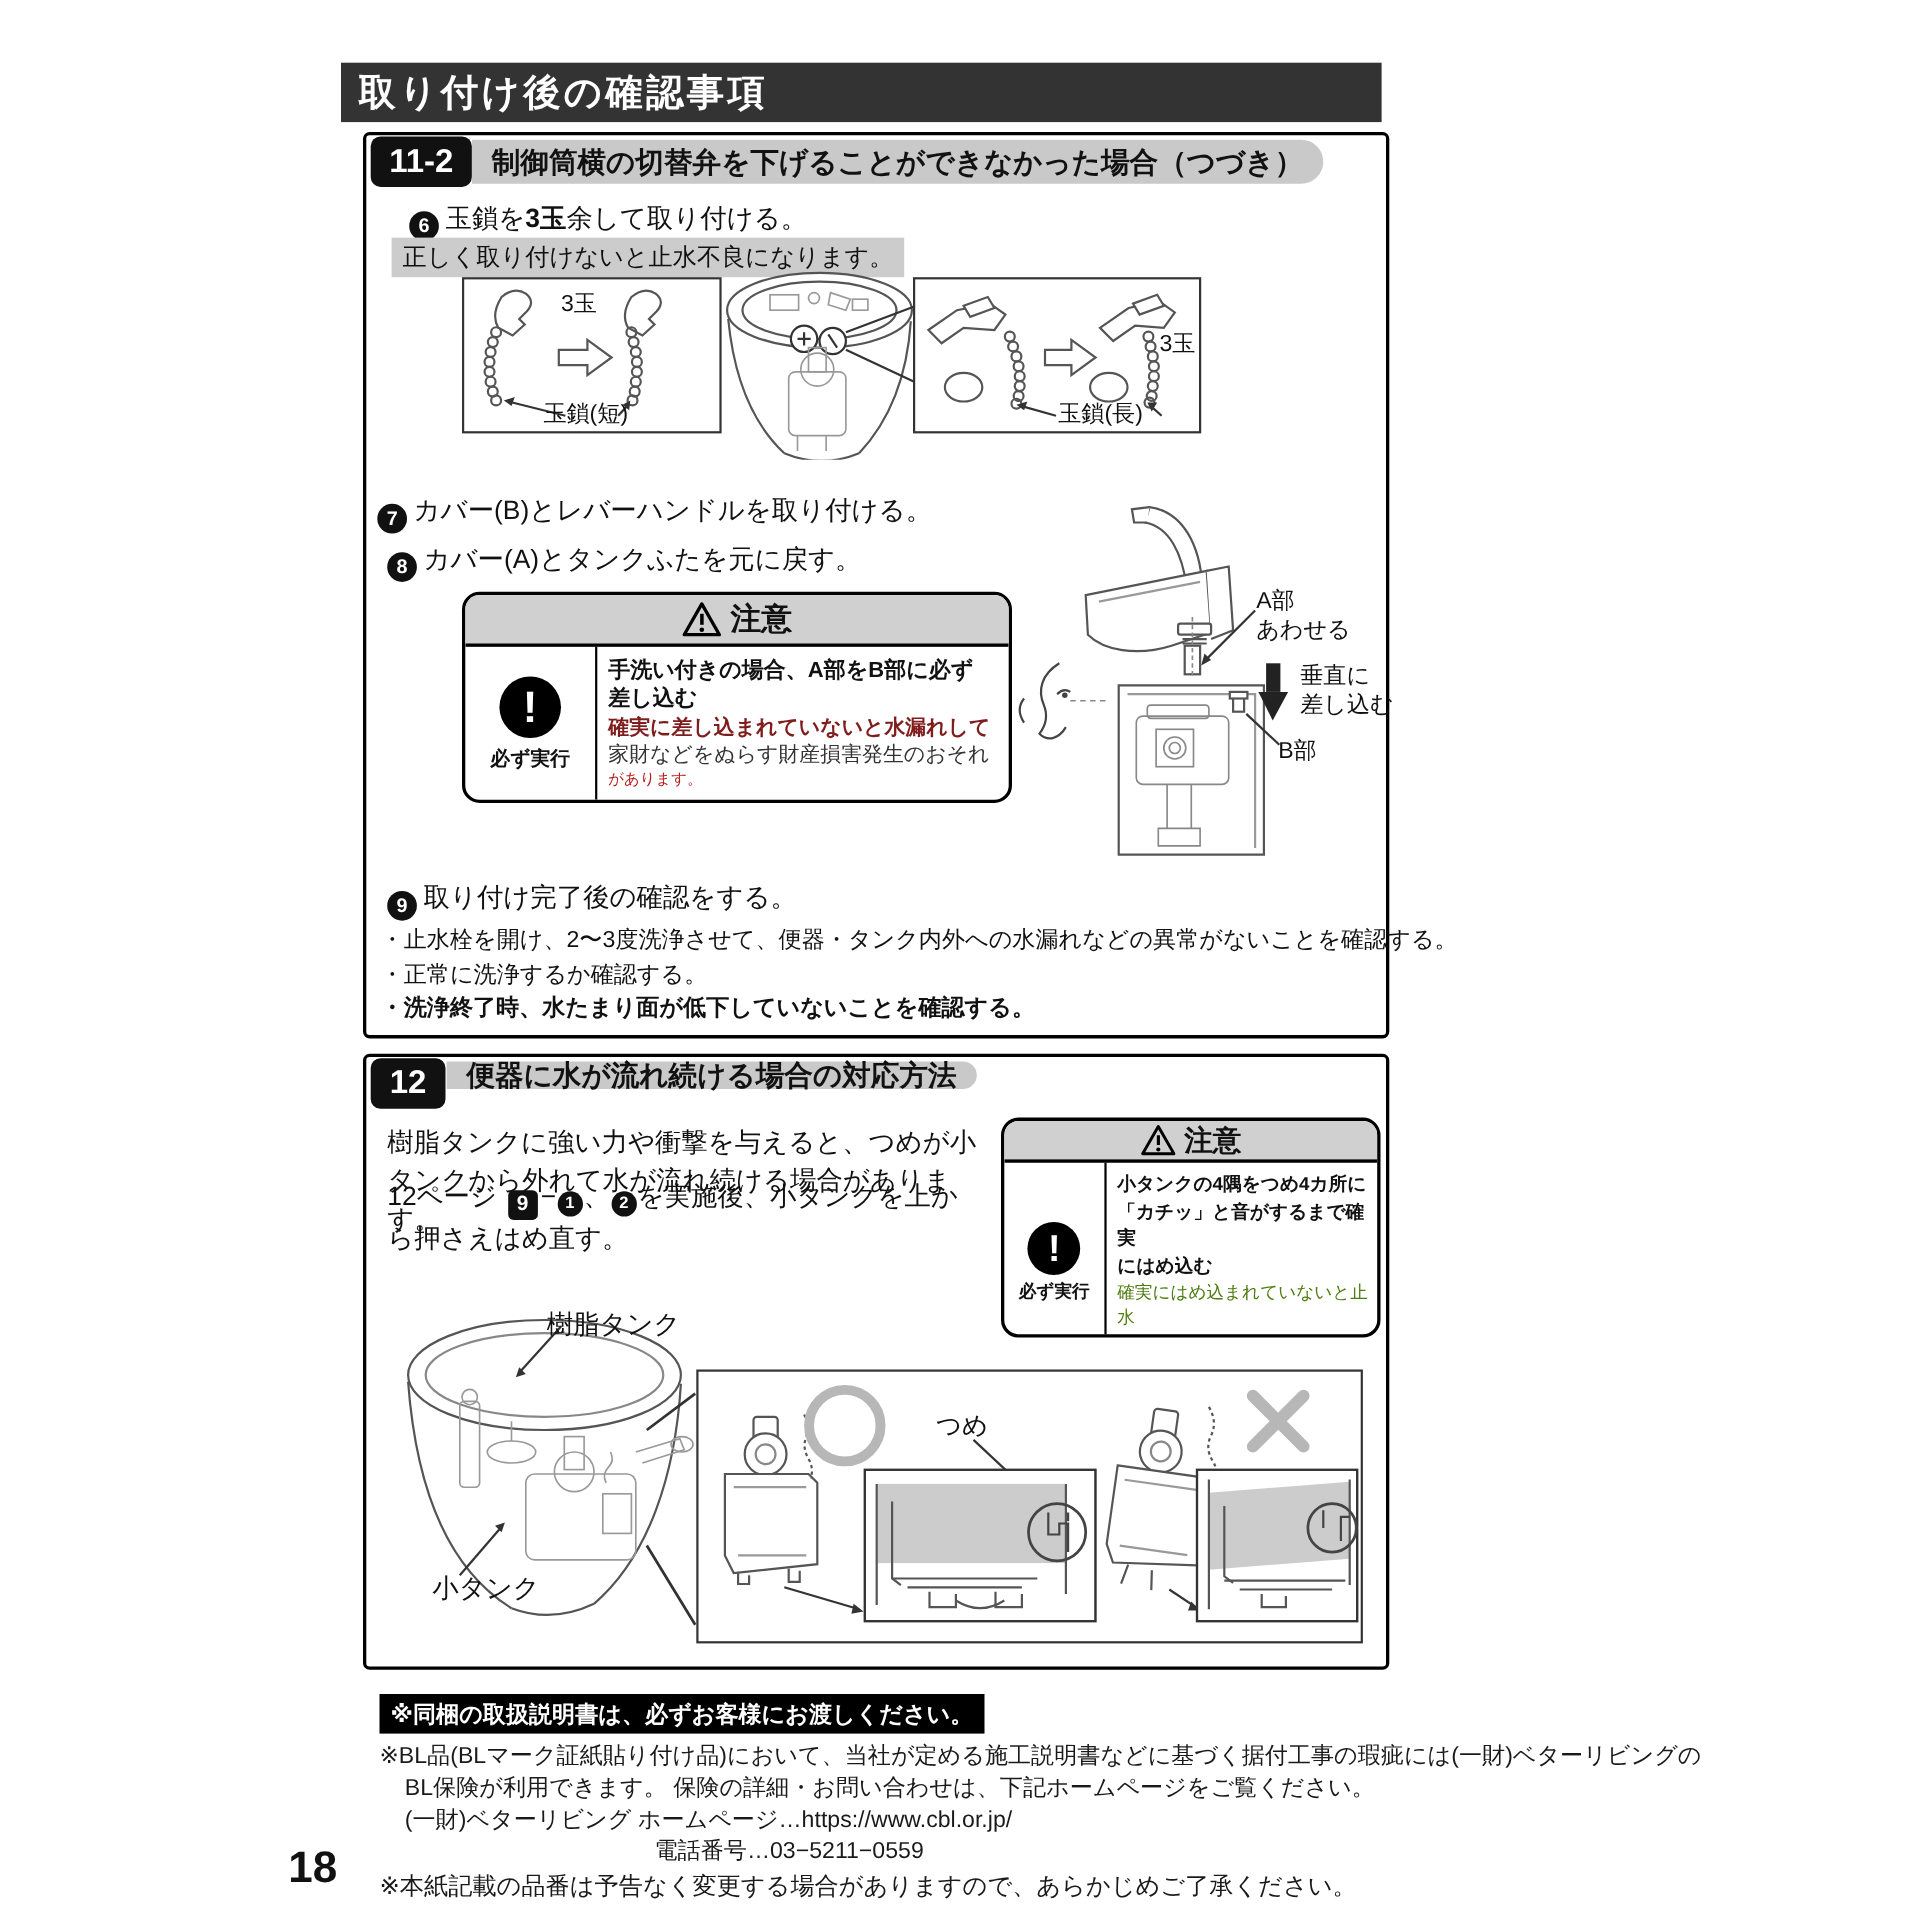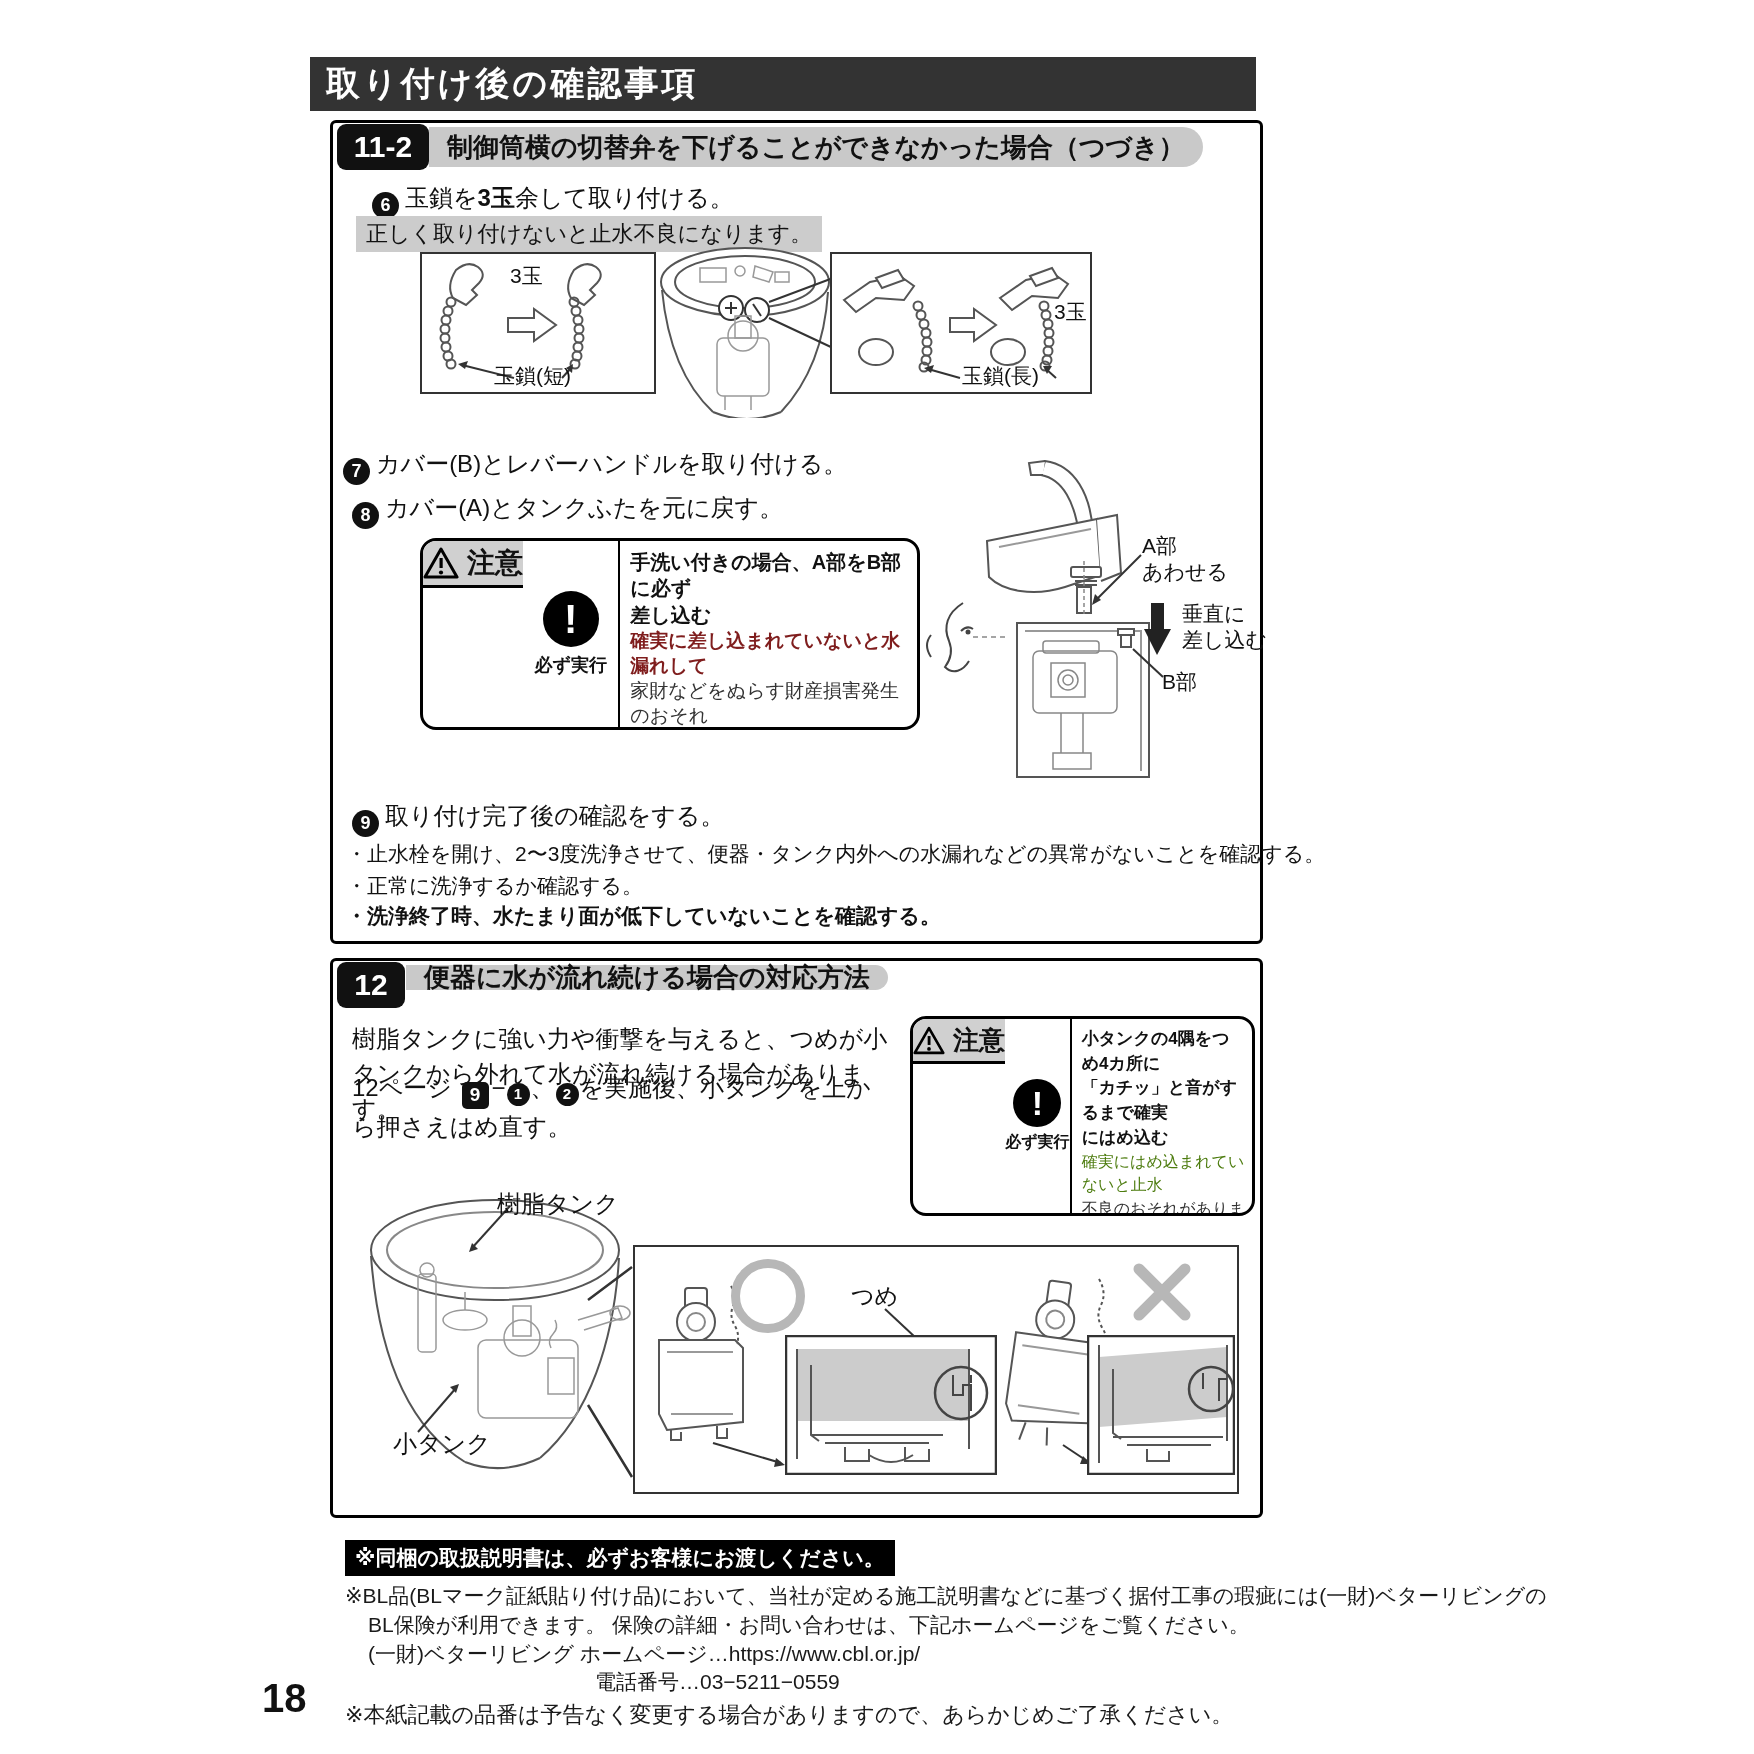--- a/index.html
+++ b/index.html
@@ -16,21 +16,21 @@
   .gray-band{background:#c9c9c9;border-radius:0 22px 22px 0;display:flex;align-items:center;font-weight:bold;padding:0 18px;}
 
   .step{font-size:24px;white-space:nowrap;}
   .stepnum{display:inline-flex;width:27px;height:27px;border-radius:50%;background:#111;color:#fff;
     align-items:center;justify-content:center;font-weight:bold;font-size:18px;margin-right:6px;vertical-align:-5px;}
   .note-hl{background:#ccc;padding:3px 10px;font-size:22px;white-space:nowrap;}
 
   .diag-box{border:2.5px solid #333;background:#fff;}
   .dlabel{font-size:21px;white-space:nowrap;}
 
-  .caution-box{border:3px solid #000;border-radius:16px;background:#fff;overflow:hidden;box-sizing:border-box;display:flex;flex-direction:row;}
+  .caution-box{border:3px solid #000;border-radius:16px;background:#fff;overflow:hidden;box-sizing:border-box;display:flex;flex-direction:column;}
   .caution-head{background:#d0d0d0;border-bottom:3px solid #000;display:flex;align-items:center;justify-content:center;gap:8px;font-weight:bold;}
   .caution-body{display:flex;flex:1;}
   .icon-cell{border-right:2.5px solid #000;display:flex;flex-direction:column;align-items:center;justify-content:center;box-sizing:border-box;}
   .mandatory-circle{background:#000;border-radius:50%;color:#fff;display:flex;align-items:center;justify-content:center;font-weight:900;line-height:1;}
   .ctext{padding:8px 6px 6px 10px;}
   .cline{display:block;}
 
   .bullet{font-size:21px;white-space:nowrap;}
 
   .inline-sq{display:inline-flex;width:27px;height:27px;border-radius:5px;background:#111;color:#fff;
@@ -183,21 +183,21 @@
     <div class="caution-body">
       <div class="icon-cell" style="width:120px;">
         <div class="mandatory-circle" style="width:56px;height:56px;font-size:40px;">!</div>
         <div class="b" style="font-size:18px;margin-top:6px;">必ず実行</div>
       </div>
       <div class="ctext">
         <span class="cline b" style="font-size:20px;line-height:1.32;">手洗い付きの場合、A部をB部に必ず</span>
         <span class="cline b" style="font-size:20px;line-height:1.32;">差し込む</span>
         <span class="cline" style="font-size:19px;line-height:1.32;color:#7f1d1d;font-weight:bold;">確実に差し込まれていないと水漏れして</span>
         <span class="cline" style="font-size:19px;line-height:1.32;color:#333;">家財などをぬらす財産損害発生のおそれ</span>
-        <span class="cline" style="font-size:19px;line-height:1.32;color:#1d4ed8;">があります。</span>
+        <span class="cline" style="font-size:14px;line-height:1.32;color:#b91c1c;">があります。</span>
       </div>
     </div>
   </div>
 
   <div class="abs" style="left:925px;top:455px;width:335px;height:360px;">
     <svg width="335" height="360" viewBox="0 0 335 360">
       <g fill="none" stroke="#555" stroke-width="2">
         <path d="M120 6 C 150 10 166 40 168 78 L154 80 C 150 48 138 24 116 20 Z" fill="#fff"></path>
         <path d="M120 6 l-16 2 2 12 12 0" fill="#fff"></path>
         <path d="M62 86 L172 64 L176 120 L140 132 C 108 142 78 136 64 122 Z" fill="#fff"></path>

